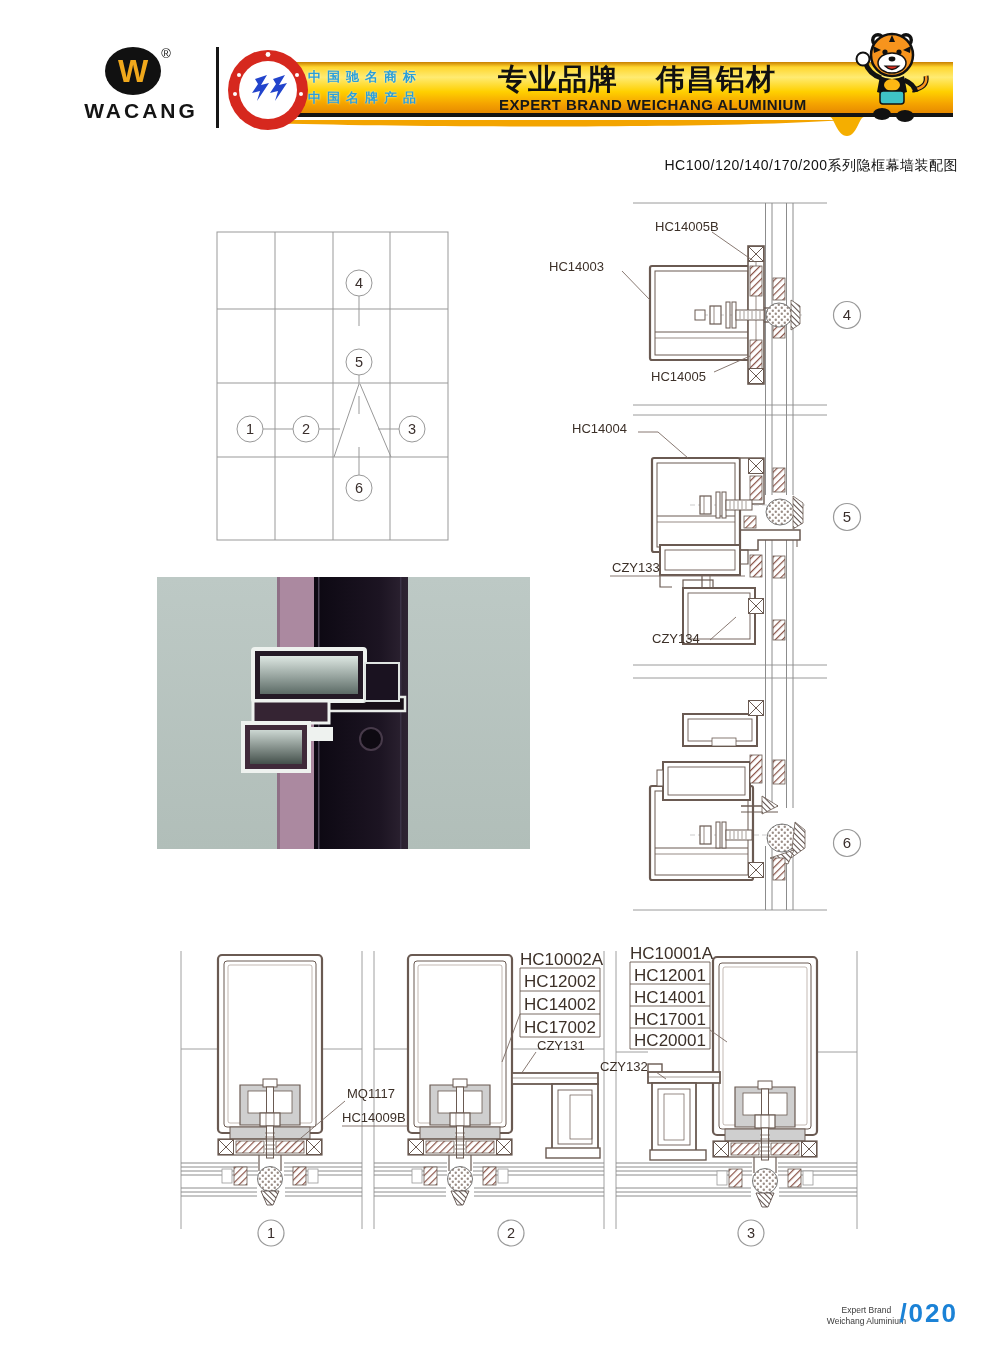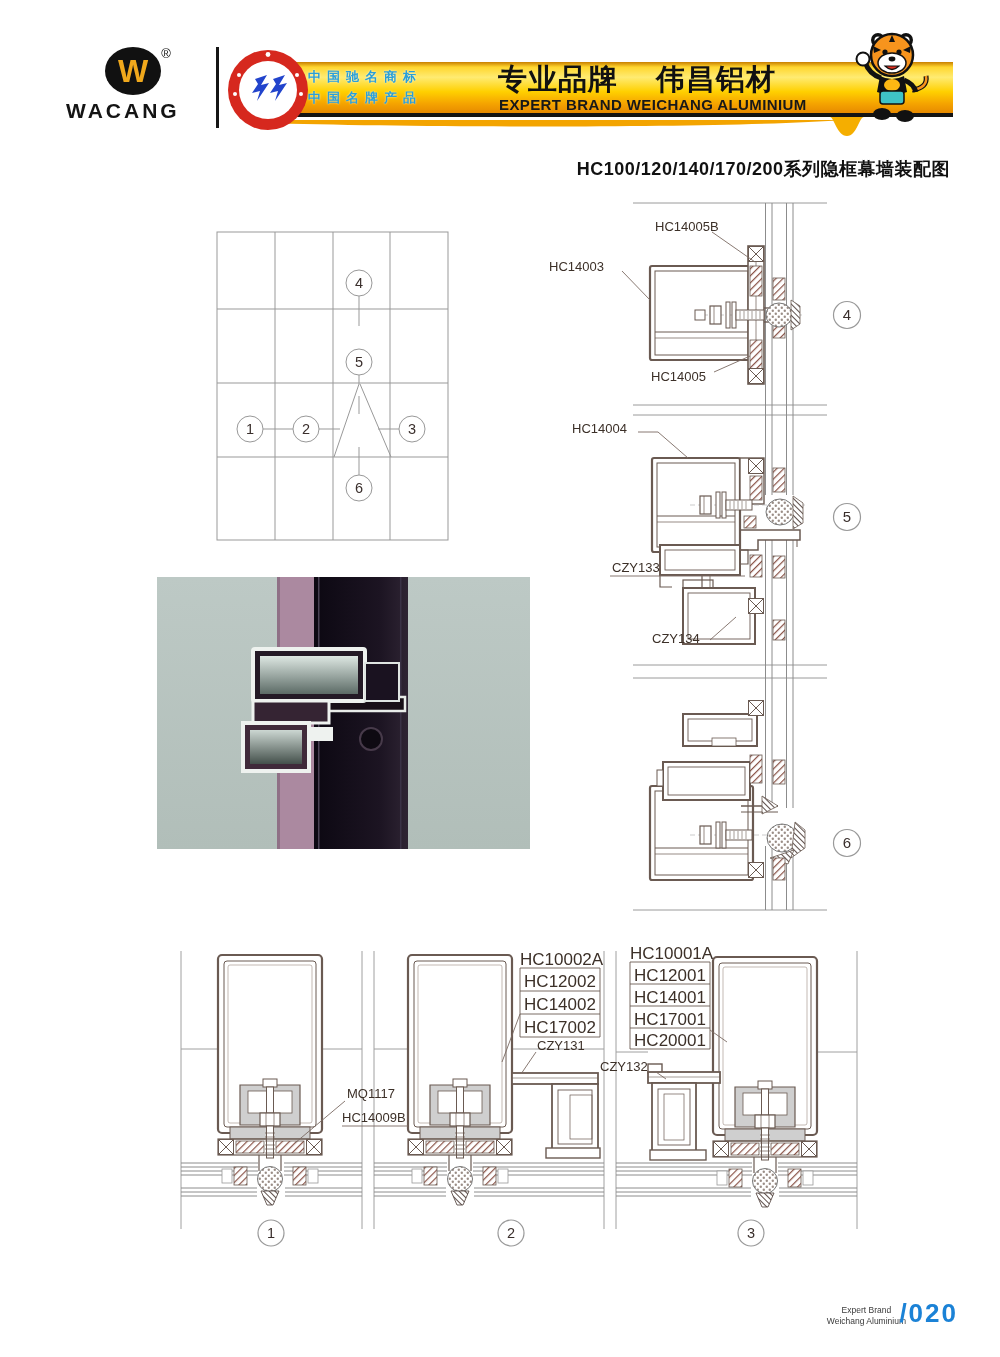--- a/index.html
+++ b/index.html
@@ -2,39 +2,39 @@
 <html><head>
 <meta charset="utf-8">
 <style>
   html,body{margin:0;padding:0;background:#e8e8e8;}
   .page{position:relative;width:1000px;height:1357px;background:#ffffff;margin:0 auto;
         font-family:"Liberation Sans",sans-serif;overflow:hidden;}
   .abs{position:absolute;}
 
   
   .logo-mark{left:100px;top:44px;width:75px;height:56px;}
-  .brand-word{left:66px;top:99px;width:150px;text-align:left;font-size:21px;font-weight:800;
+  .brand-word{left:66px;top:99px;width:150px;text-align:center;font-size:21px;font-weight:800;
               letter-spacing:3px;color:#141414;}
   .divider{left:216px;top:47px;width:3px;height:81px;background:#161616;}
   .banner{left:262px;top:62px;width:691px;height:51px;
           background:linear-gradient(180deg,#c87f00 0%,#ffd62e 10%,#ffeb72 30%,#ffd000 58%,#f5a300 82%,#e68a00 100%);
           border-bottom:4px solid #141414;}
   .banner-cn-lines{left:300px;top:66px;width:170px;color:#2a9fd8;font-weight:bold;font-size:13px;
                    letter-spacing:6px;line-height:21px;text-shadow:0 0 2px rgba(255,255,255,.8);margin-left:8px;}
   .banner-slogan{left:498px;top:60px;width:330px;color:#111;font-weight:900;font-size:29px;
                  letter-spacing:1px;white-space:nowrap;}
   .banner-slogan .gap{display:inline-block;width:38px;}
   .banner-en{left:499px;top:96px;width:340px;color:#181818;font-weight:bold;font-size:15px;
              letter-spacing:.4px;white-space:nowrap;}
   .badge{left:227px;top:49px;width:82px;height:82px;}
   .tiger{left:842px;top:28px;width:100px;height:95px;}
   .swoosh{left:262px;top:115px;width:700px;height:24px;}
 
   
-  .page-title{right:50px;top:157px;font-size:18px;font-weight:bold;color:#111;
+  .page-title{right:42px;top:157px;font-size:14px;font-weight:normal;color:#111;
               letter-spacing:.5px;white-space:nowrap;}
 
   
   .lbl{font-size:13px;color:#3c3028;white-space:nowrap;}
   .stack-row{position:absolute;width:80px;text-align:center;font-size:17px;color:#3c3028;}
 
   
   .photo{left:157px;top:577px;width:373px;height:272px;}
 
   

